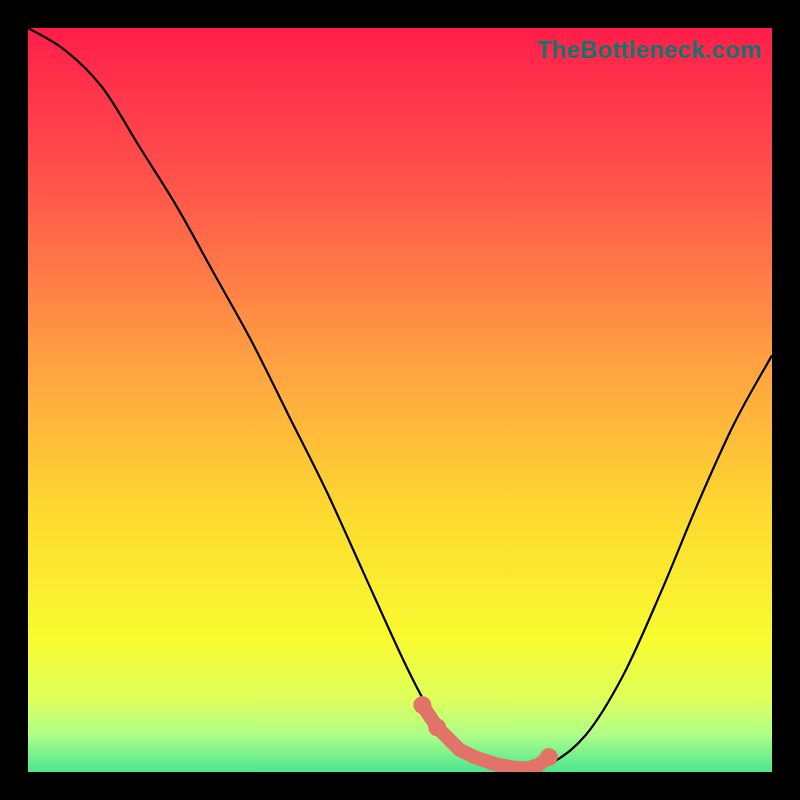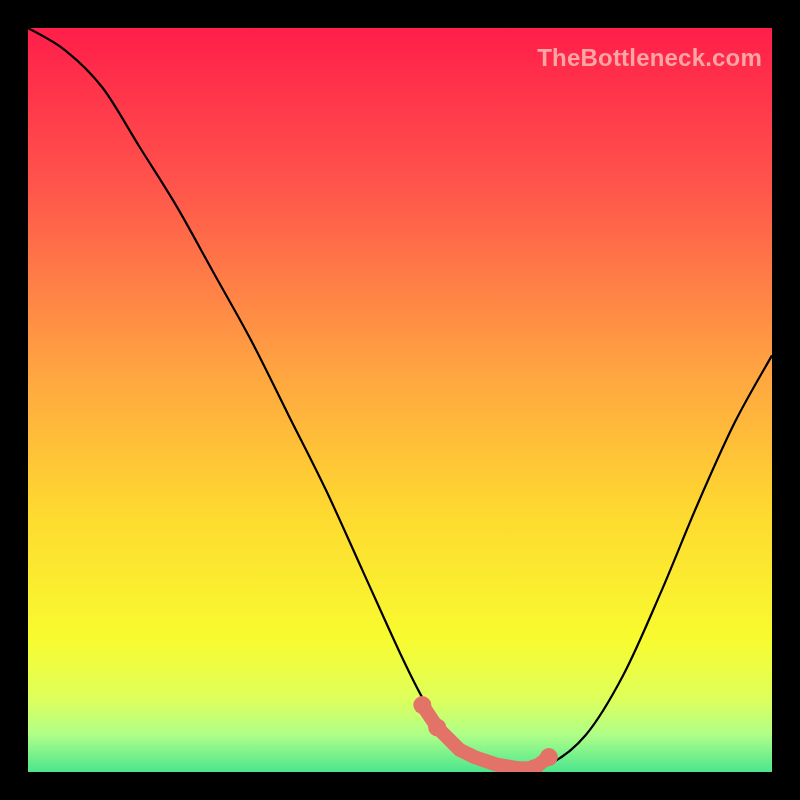--- a/index.html
+++ b/index.html
@@ -13,26 +13,26 @@
   .frame {
     position: absolute;
     left: 28px;
     top: 28px;
     width: 744px;
     height: 744px;
     background: #000;
   }
   .watermark {
     position: absolute;
-    top: 16px;
+    top: 8px;
     right: 10px;
     font-family: Arial, Helvetica, sans-serif;
     font-size: 24px;
     font-weight: 600;
-    color: #fca5a5;
+    color: #0f766e;
     letter-spacing: 0.2px;
   }
   .plot {
     position: absolute;
     left: 0;
     top: 0;
     width: 744px;
     height: 744px;
   }
   .curve {

